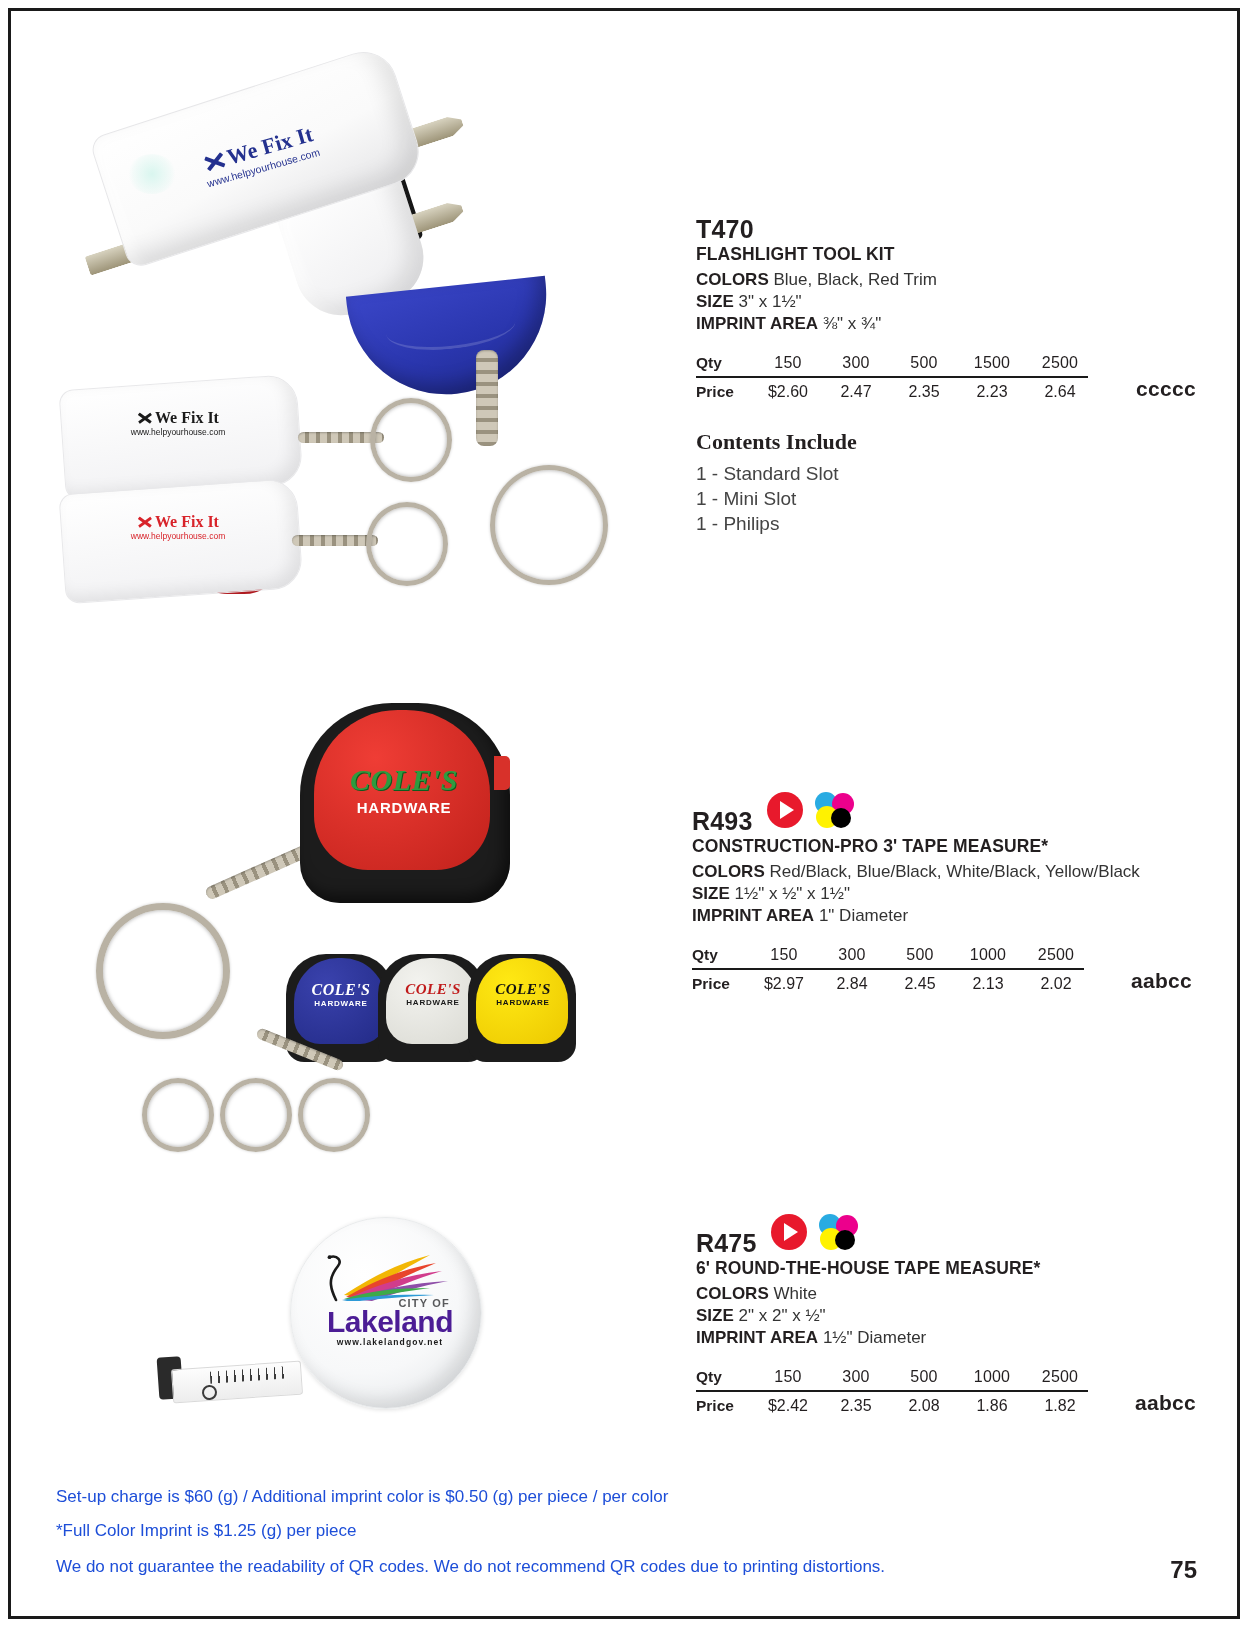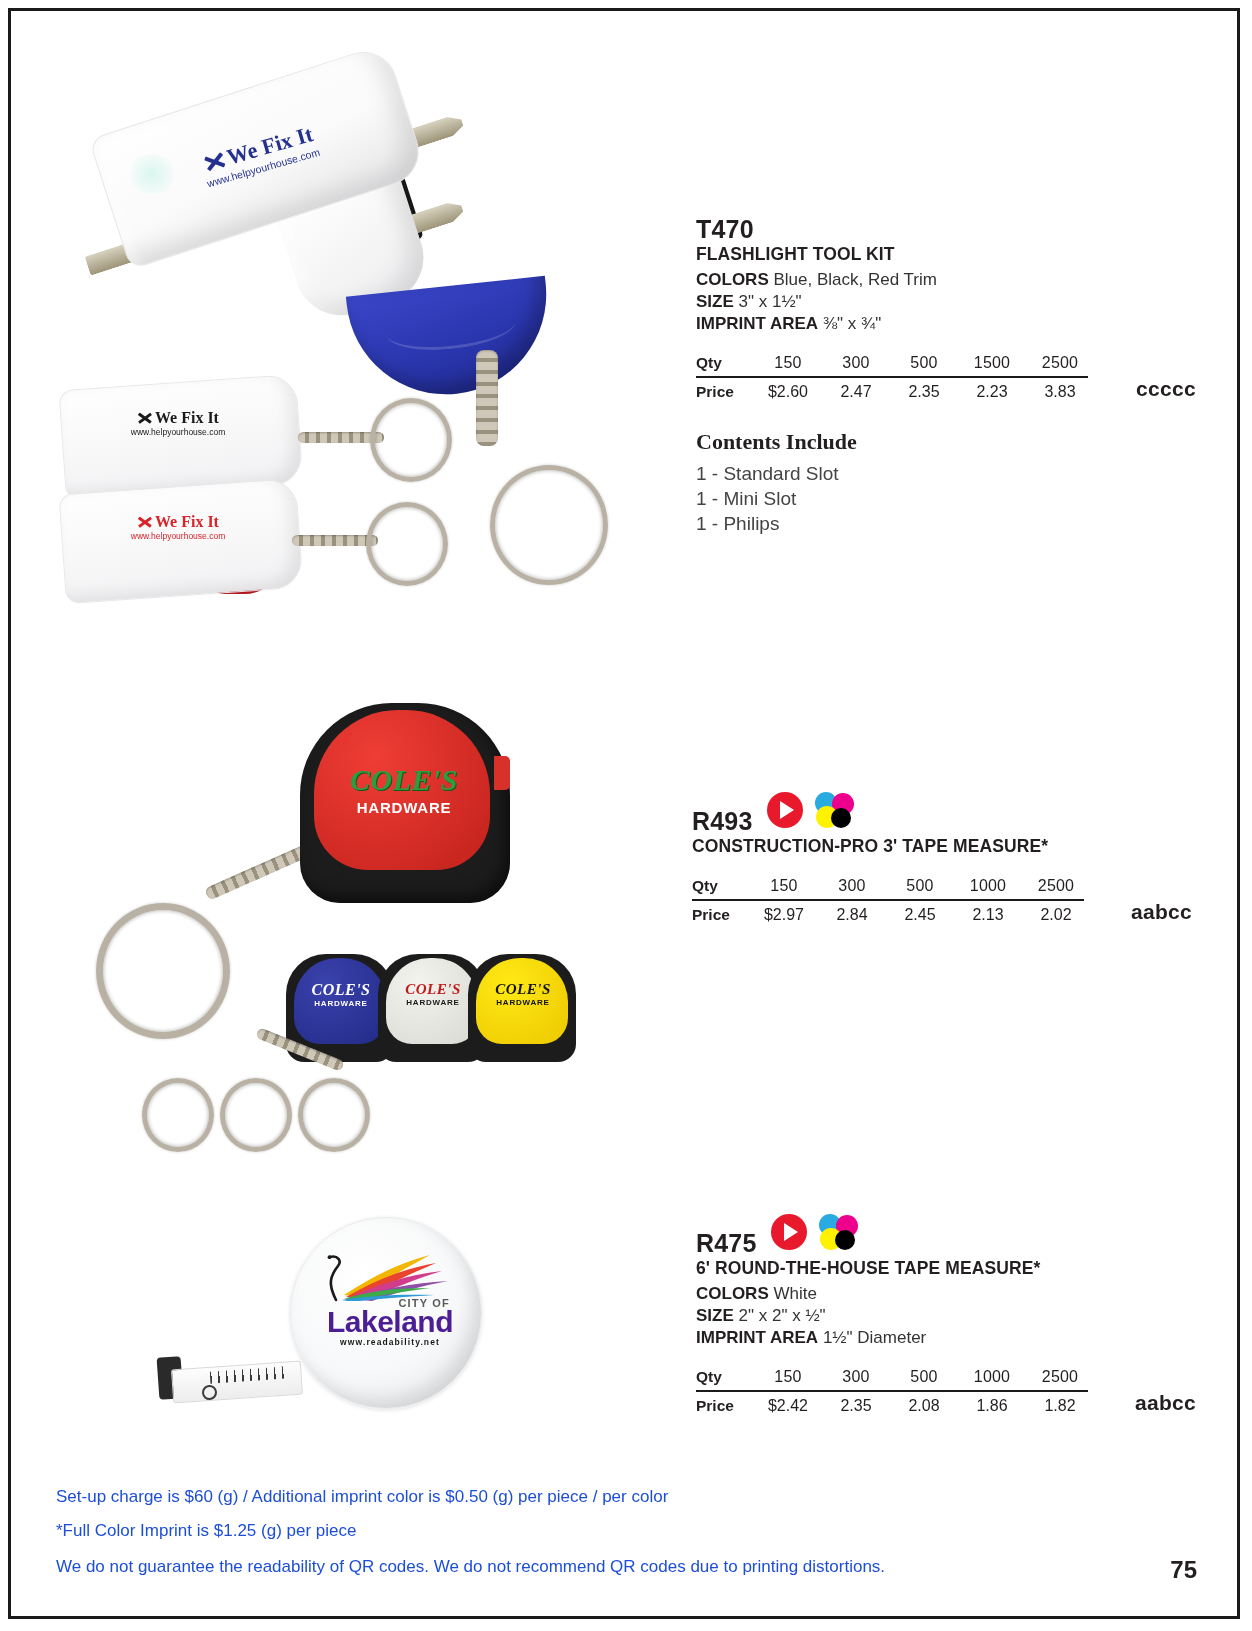--- a/index.html
+++ b/index.html
@@ -290,21 +290,21 @@
         <path d="M6 44 C34 26, 60 12, 92 4 C70 16, 44 30, 22 46 Z" fill="#f2b705"></path>
         <path d="M8 46 C36 30, 64 18, 98 12 C74 22, 48 34, 26 48 Z" fill="#e8452c"></path>
         <path d="M10 47 C40 34, 68 24, 104 20 C78 28, 52 38, 30 49 Z" fill="#d13c8c"></path>
         <path d="M12 48 C44 38, 74 32, 110 30 C84 35, 56 42, 34 50 Z" fill="#8e4ea8"></path>
         <path d="M6 48 C30 40, 58 37, 92 37 C64 41, 36 45, 16 50 Z" fill="#3eaa49"></path>
         <path d="M4 49 C28 45, 60 43, 96 44 C66 46, 36 48, 14 51 Z" fill="#2e9ad6"></path>
       </svg>
       <div style="position:relative;height:46px;"></div>
       <div class="lk-city" style="text-align:right;padding-right:4px;">CITY OF</div>
       <div class="lk-name">Lakeland</div>
-      <div class="lk-url">www.readability.net</div>
+      <div class="lk-url">www.lakelandgov.net</div>
     </div>
   </div>
 
   <div class="spec" style="left:696px;top:198px;">
     <div class="sku-row">
       <div class="sku">T470</div>
     </div>
     <div class="pname">FLASHLIGHT TOOL KIT</div>
     <div class="attrs">
       <div class="attr">
@@ -330,21 +330,21 @@
         <div class="pcell">1500</div>
         <div class="pcell">2500</div>
       </div>
       <div class="prule"></div>
       <div class="prow price">
         <div class="plabel">Price</div>
         <div class="pcell">$2.60</div>
         <div class="pcell">2.47</div>
         <div class="pcell">2.35</div>
         <div class="pcell">2.23</div>
-        <div class="pcell">3.83</div>
+        <div class="pcell">2.64</div>
       </div>
       <div class="pcode">ccccc</div>
     </div>
 
     <div class="contents-title">Contents Include</div>
     <div class="contents-list">
       <div>1 - Standard Slot</div>
       <div>1 - Mini Slot</div>
       <div>1 - Philips</div>
     </div>
@@ -357,20 +357,34 @@
         <div class="badge-video"></div>
         <div class="badge-cmyk">
           <i class="c-cyan"></i>
             <i class="c-mag"></i>
             <i class="c-yel"></i>
             <i class="c-blk"></i>
         </div>
       </div>
     </div>
     <div class="pname">CONSTRUCTION-PRO 3' TAPE MEASURE*</div>
+    <div class="attrs">
+      <div class="attr">
+        <b>COLORS</b>
+        <span>Red/Black, Blue/Black, White/Black, Yellow/Black</span>
+      </div>
+      <div class="attr">
+        <b>SIZE</b>
+        <span>1½" x ½" x 1½"</span>
+      </div>
+      <div class="attr">
+        <b>IMPRINT AREA</b>
+        <span>1" Diameter</span>
+      </div>
+    </div>
 
     <div class="ptable">
       <div class="prow qty">
         <div class="plabel">Qty</div>
         <div class="pcell">150</div>
         <div class="pcell">300</div>
         <div class="pcell">500</div>
         <div class="pcell">1000</div>
         <div class="pcell">2500</div>
       </div>

